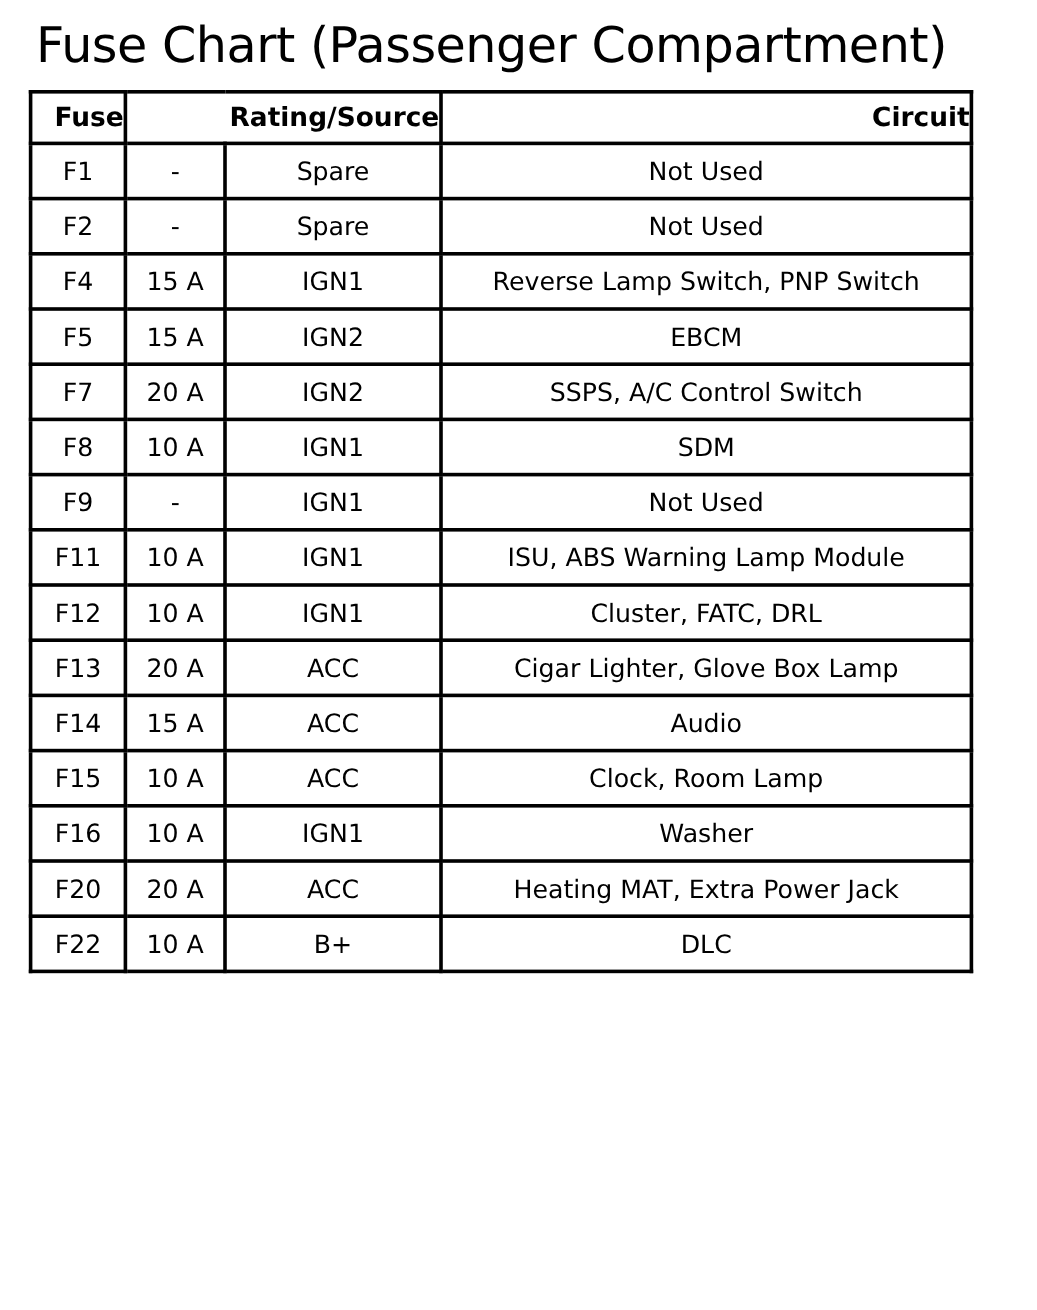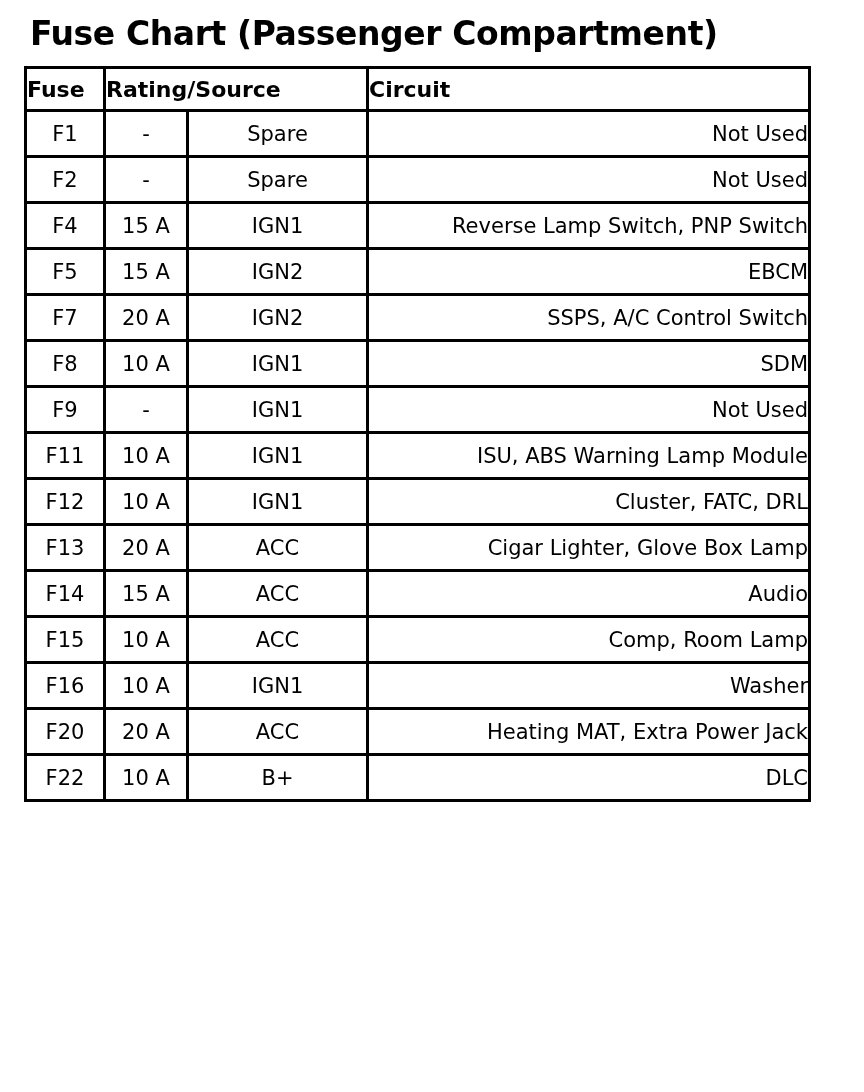--- a/index.html
+++ b/index.html
@@ -15,22 +15,22 @@
     overflow: hidden;
   }
   .page {
     width: 864px;
     height: 1092px;
     box-sizing: border-box;
     padding: 10px 22px 0 22px;
     position: relative;
   }
   .chart-title {
-    font-size: 33px;
-    font-weight: bold;
+    font-size: 41px;
+    font-weight: normal;
     letter-spacing: -0.4px;
     line-height: 1.1;
     margin: 6px 0 14px 8px;
     white-space: nowrap;
   }
   table.fuse-table {
     border-collapse: collapse;
     width: 784px;
     table-layout: fixed;
     margin-left: 2px;
@@ -39,35 +39,35 @@
   table.fuse-table td {
     border: 3px solid #000000;
     padding: 0;
     height: 43px;
     font-size: 21px;
     font-weight: normal;
     vertical-align: middle;
   }
   table.fuse-table thead th {
     font-weight: bold;
-    text-align: left;
+    text-align: right;
     height: 40px;
     font-size: 22px;
   }
   col.c-fuse { width: 79px; }
   col.c-rating { width: 83px; }
   col.c-source { width: 180px; }
   col.c-circuit { width: 442px; }
   td.fuse-cell,
   td.rating-cell,
   td.source-cell {
     text-align: center;
   }
   td.circuit-cell {
-    text-align: right;
+    text-align: center;
     padding-left: 10px;
   }
   thead th.th-rating-source {
     
   }
 </style>
 </head>
 <body>
 
 <div class="page">
@@ -152,21 +152,21 @@
         <tr>
           <td class="fuse-cell">F14</td>
           <td class="rating-cell">15 A</td>
           <td class="source-cell">ACC</td>
           <td class="circuit-cell">Audio</td>
         </tr>
         <tr>
           <td class="fuse-cell">F15</td>
           <td class="rating-cell">10 A</td>
           <td class="source-cell">ACC</td>
-          <td class="circuit-cell">Comp, Room Lamp</td>
+          <td class="circuit-cell">Clock, Room Lamp</td>
         </tr>
         <tr>
           <td class="fuse-cell">F16</td>
           <td class="rating-cell">10 A</td>
           <td class="source-cell">IGN1</td>
           <td class="circuit-cell">Washer</td>
         </tr>
         <tr>
           <td class="fuse-cell">F20</td>
           <td class="rating-cell">20 A</td>

